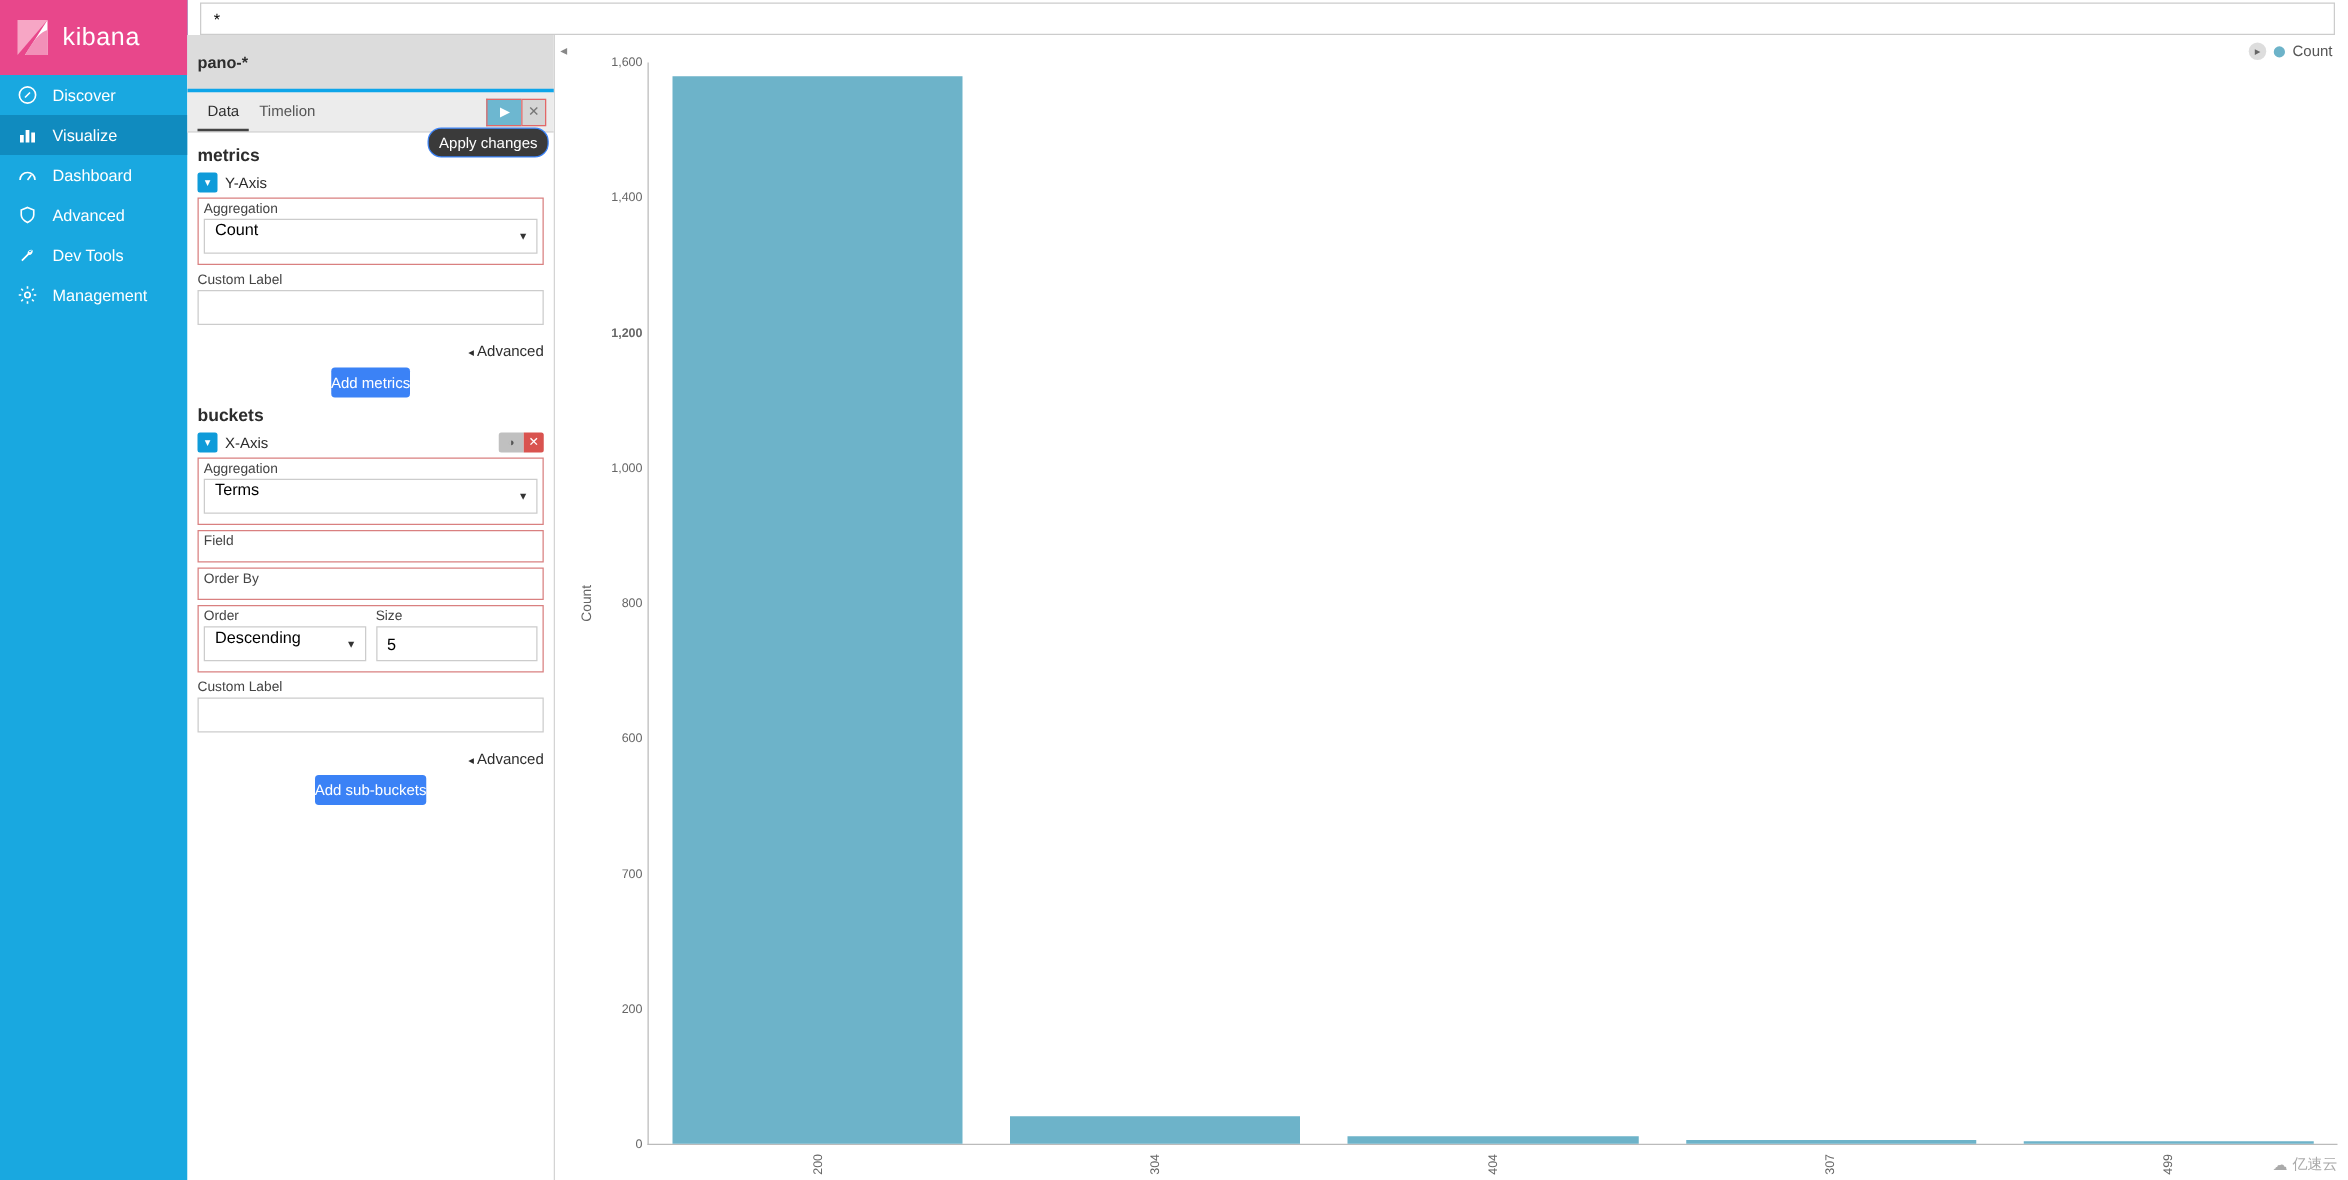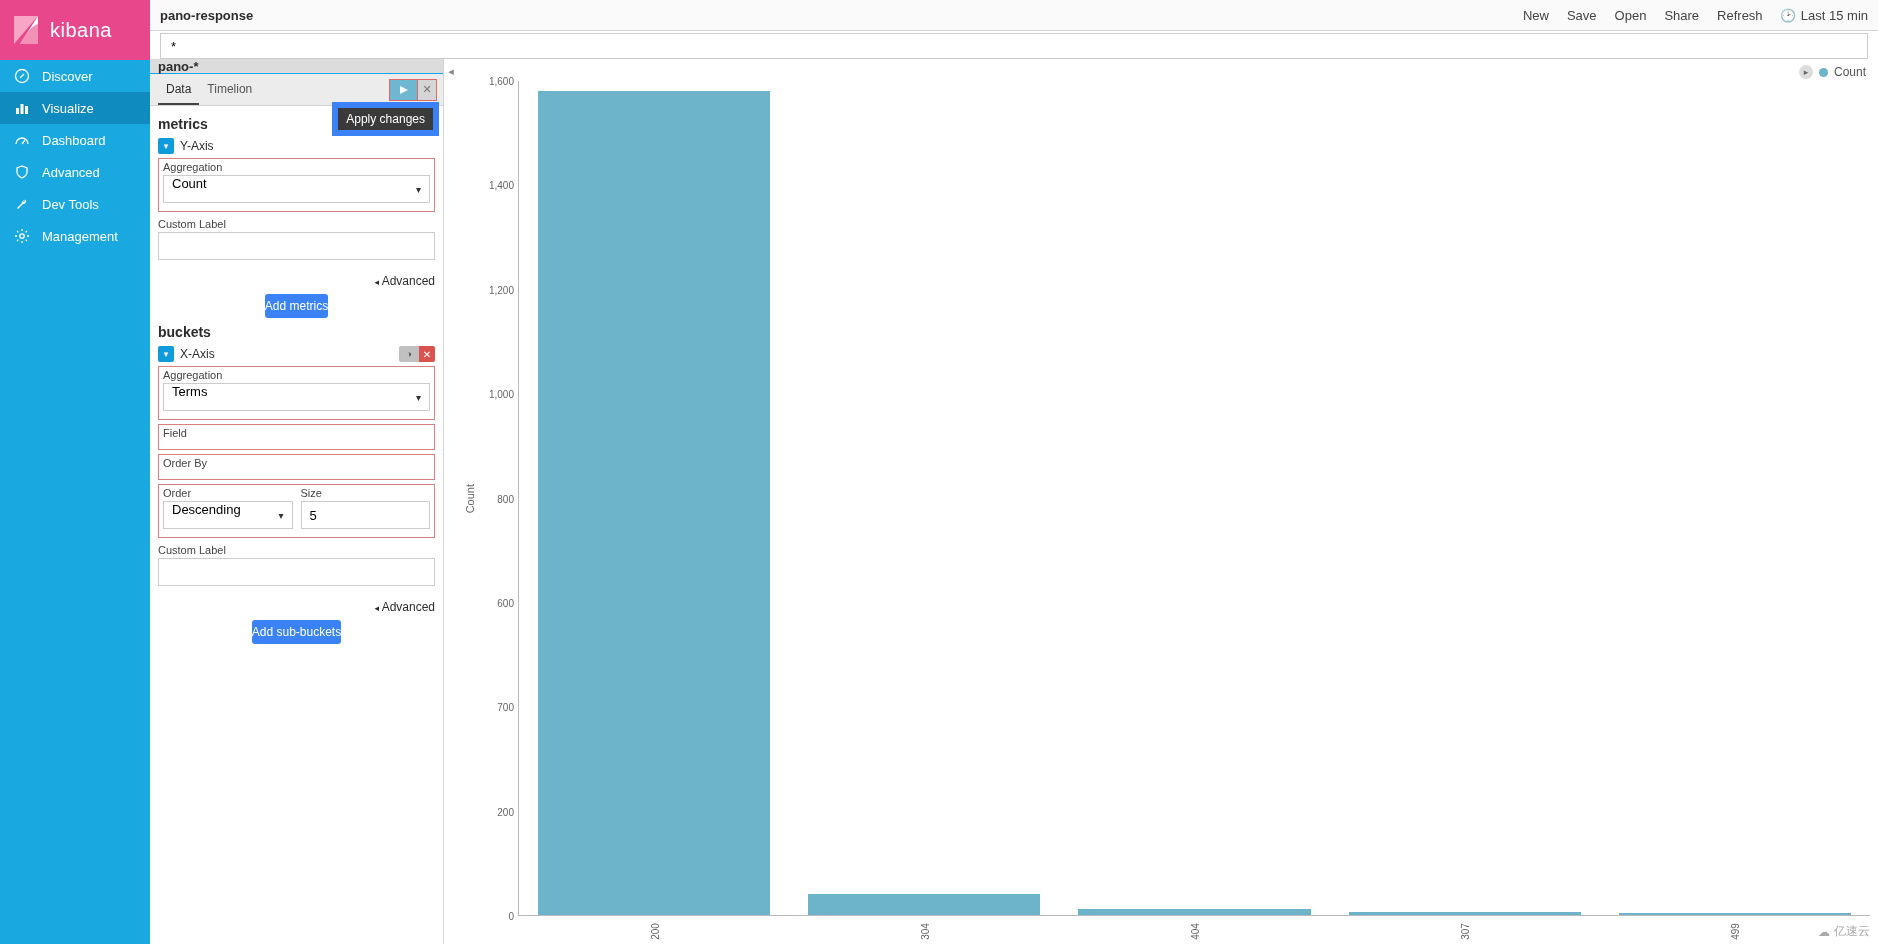--- a/index.html
+++ b/index.html
@@ -23,28 +23,28 @@
 .topbar-action { cursor: pointer; }
 .time-picker { display: flex; align-items: center; gap: 4px; }
 
 .searchbar { height: 28px; margin: 0 10px 0 10px; padding-top: 2px; }
 .searchbar input { width: 100%; height: 26px; border: 1px solid #ccc; padding: 0 10px; font-size: 13px; }
 
 .content { flex: 1; display: flex; min-height: 0; }
 
 
 .config { width: 294px; border-right: 1px solid #d4d4d4; display: flex; flex-direction: column; background: #fff; flex-shrink: 0; }
-.index-pattern { height: 15px; background: #dcdcdc; display: flex; align-items: center; padding: 0 8px; font-size: 13px; font-weight: 600; color: #2d2d2d; border-bottom: 1px solid #0ea5e9; }
+.index-pattern { height: 46px; background: #dcdcdc; display: flex; align-items: center; padding: 0 8px; font-size: 13px; font-weight: 600; color: #2d2d2d; border-bottom: 3px solid #0ea5e9; }
 .tabs-row { height: 32px; border-bottom: 1px solid #d4d4d4; display: flex; align-items: stretch; padding: 0 0 0 8px; background: #ececec; position: relative; }
 .tab { padding: 8px 8px; font-size: 12px; color: #555; cursor: pointer; }
 .tab.active { border-bottom: 2px solid #444; color: #2d2d2d; }
 .apply-group { margin-left: auto; display: flex; align-items: center; padding-right: 6px; position: relative; }
 .apply-btn { width: 28px; height: 22px; background: #6db7d0; display: inline-flex; align-items: center; justify-content: center; border: 1px solid #e36767; border-right: none; cursor: pointer; }
 .cancel-btn { width: 20px; height: 22px; background: #d5d5d5; border: 1px solid #e36767; display: inline-flex; align-items: center; justify-content: center; color: #777; font-size: 11px; cursor: pointer; }
-.tooltip { position: absolute; top: 28px; right: 4px; background: #3a3a3a; color: #fff; padding: 4px 8px; font-size: 12px; border-radius: 0; white-space: nowrap; border: 6px solid #3b82f6; }
+.tooltip { position: absolute; top: 28px; right: 4px; background: #3a3a3a; color: #fff; padding: 4px 8px; font-size: 12px; border-radius: 11px; white-space: nowrap; border: 1px solid #3b82f6; }
 
 .panel-body { flex: 1; overflow-y: auto; padding: 6px 8px 12px 8px; }
 .section-title { font-size: 14px; font-weight: 700; color: #2d2d2d; margin: 4px 0 6px 0; }
 .agg-header { display: flex; align-items: center; gap: 6px; margin-bottom: 4px; }
 .toggle-caret { width: 16px; height: 16px; background: #0f9bd9; color: #fff; display: inline-flex; align-items: center; justify-content: center; font-size: 9px; border-radius: 2px; cursor: pointer; }
 .agg-label { font-size: 12px; color: #2d2d2d; }
 .agg-header-actions { margin-left: auto; display: flex; gap: 0; }
 .toggle-switch { width: 20px; height: 16px; background: #c0c0c0; border-radius: 2px 0 0 2px; display: inline-flex; align-items: center; justify-content: center; font-size: 9px; color: #555; cursor: pointer; }
 .remove-agg { width: 16px; height: 16px; background: #d9534f; color: #fff; border-radius: 0 2px 2px 0; display: inline-flex; align-items: center; justify-content: center; font-size: 10px; cursor: pointer; }
 
@@ -144,34 +144,20 @@
           <svg viewBox="0 0 16 16" width="16" height="16" fill="#fff">
             <circle cx="8" cy="8" r="2.2" fill="none" stroke="#fff" stroke-width="1.3"></circle>
             <path d="M8 1v2M8 13v2M1 8h2M13 8h2M3 3l1.4 1.4M11.6 11.6L13 13M13 3l-1.4 1.4M4.4 11.6L3 13" stroke="#fff" stroke-width="1.3"></path>
           </svg>
         </span>
       <span>Management</span>
     </div>
   </div>
 
   <div class="main">
-    <div class="topbar">
-      <span class="topbar-title">pano-response</span>
-      <div class="topbar-actions">
-        <span class="topbar-action">New</span>
-        <span class="topbar-action">Save</span>
-        <span class="topbar-action">Open</span>
-        <span class="topbar-action">Share</span>
-        <span class="topbar-action">Refresh</span>
-        <span class="time-picker topbar-action">
-          <span>🕑</span>
-          <span>Last 15 min</span>
-        </span>
-      </div>
-    </div>
     <div class="searchbar">
       <input type="text" value="*" style="">
     </div>
 
     <div class="content">
 
       <div class="config">
         <div class="index-pattern">pano-*</div>
         <div class="tabs-row">
           <div class="tab active">Data</div>
@@ -269,21 +255,21 @@
         </div>
         <div class="chart-body">
           <div class="y-axis-label">Count</div>
           <div class="y-ticks" id="yticks">
               <div class="y-tick" style="bottom: 0%;">0</div>
               <div class="y-tick" style="bottom: 12.5%;">200</div>
               <div class="y-tick" style="bottom: 25%;">700</div>
               <div class="y-tick" style="bottom: 37.5%;">600</div>
               <div class="y-tick" style="bottom: 50%;">800</div>
               <div class="y-tick" style="bottom: 62.5%;">1,000</div>
-              <div class="y-tick" style="bottom: 75%;">1,200</div>
+              <div class="y-tick" style="bottom: 75%; font-weight: bold;">1,200</div>
               <div class="y-tick" style="bottom: 87.5%;">1,400</div>
               <div class="y-tick" style="bottom: 100%;">1,600</div>
             </div>
           <div class="plot" id="plot">
               <div class="bar" style="left: 1.4%; width: 17.2%; height: 98.75%; background: rgb(109, 179, 201);"></div>
               <div class="bar" style="left: 21.4%; width: 17.2%; height: 2.5%; background: rgb(109, 179, 201);"></div>
               <div class="bar" style="left: 41.4%; width: 17.2%; height: 0.75%; background: rgb(109, 179, 201);"></div>
               <div class="bar" style="left: 61.4%; width: 17.2%; height: 0.3125%; background: rgb(109, 179, 201);"></div>
               <div class="bar" style="left: 81.4%; width: 17.2%; height: 0.1875%; background: rgb(109, 179, 201);"></div>
             </div>

